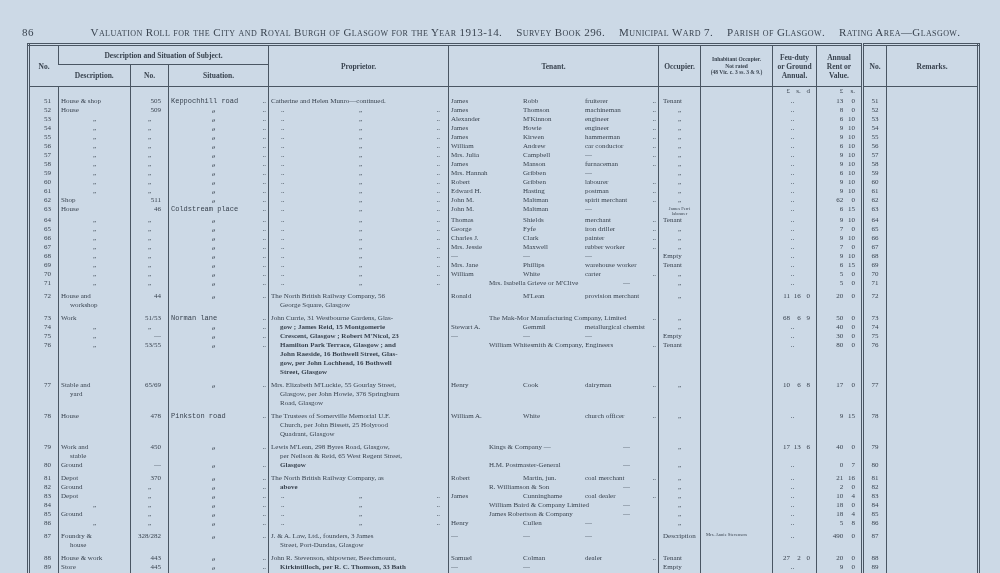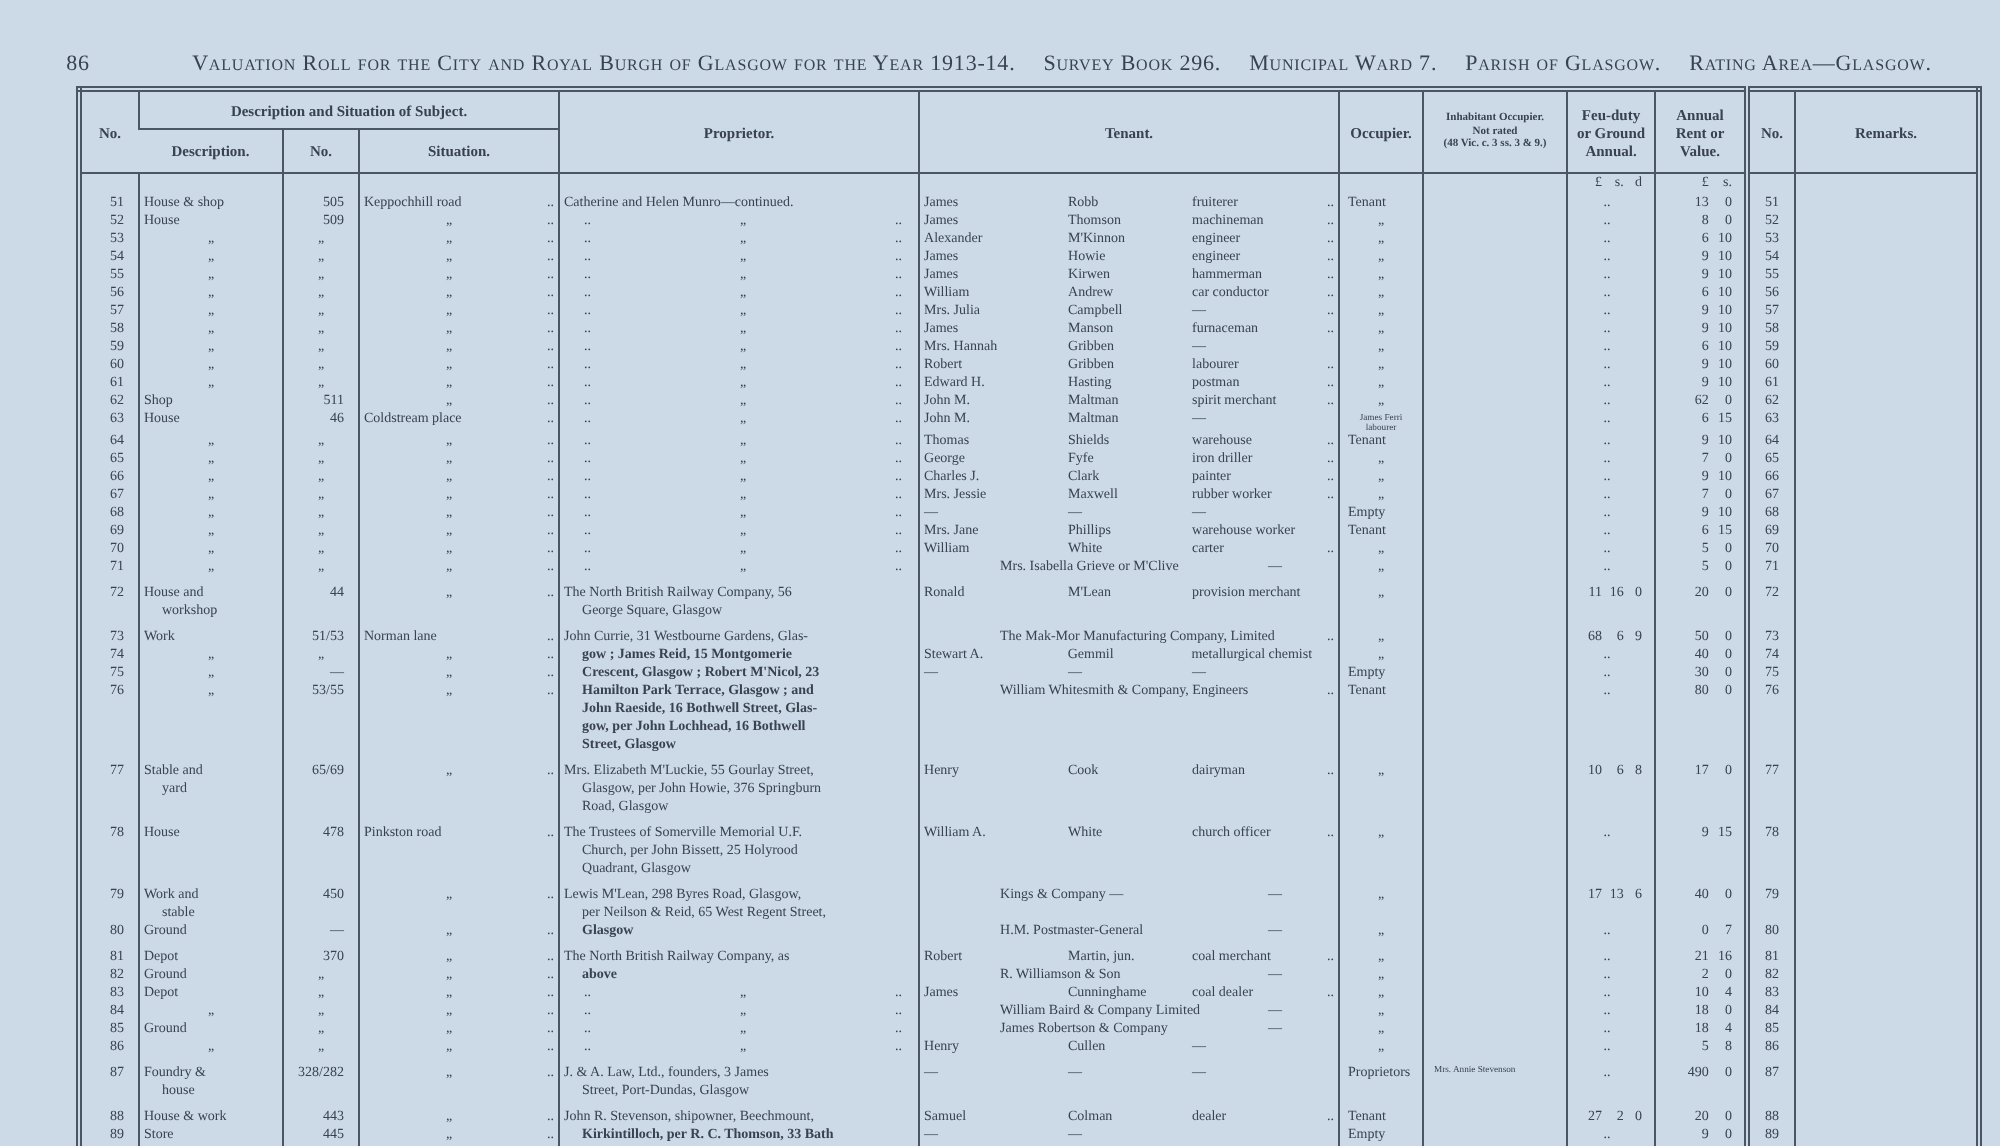--- a/index.html
+++ b/index.html
@@ -1,21 +1,21 @@
 <!DOCTYPE html>
 <html style="--paper: #ccd9e6; --ink: #39434f; --line: #4a5663;"><head>
 <meta charset="utf-8">
 <style>
   :root{
     --paper:#ccd9e6; --ink:#39434f; --line:#4a5663;
   }
   *{margin:0;padding:0;box-sizing:border-box;}
   body{width:1000px;height:573px;background:var(--paper);overflow:hidden;
        font-family:"Liberation Serif", serif;color:var(--ink);}
-  .page{width:1000px;height:573px;padding:8px 0 0 16px;position:relative;}
+  .page{width:1000px;height:573px;padding:8px 0 0 5px;position:relative;}
   
   .titlebar{display:flex;align-items:baseline;font-variant:small-caps;
             font-size:11px;letter-spacing:.4px;margin:2px 0 5px 0;}
   .pgnum{width:46px;text-align:center;font-variant:normal;}
   .title-text{flex:1;text-align:center;white-space:nowrap;margin-top:16px;}
   .title-text span{margin:0 7px;}
   
   table{border-collapse:collapse;table-layout:fixed;width:950px;margin-left:22px;
         border:3px double var(--line);}
   th,td{vertical-align:top;font-size:7px;line-height:9px;padding:0 2px;
@@ -33,21 +33,21 @@
   tbody td{border-left:1px solid var(--line);}
   tbody td:first-child{border-left:none;}
   tbody tr.gap td{padding-top:4px;}
   
   .num{text-align:right;padding-right:7px;}
   .c-no2{text-align:center;padding:0 1px;}
   .dit{text-align:center;}
   .hang{white-space:pre-line;padding-left:9px;text-indent:-9px;}
   .pi{text-indent:0;font-weight:bold;}
   .sitflex{display:flex;}
-  .sitflex .s1{flex:1;}
+  .sitflex .s1{flex:1;font-family:Liberation Mono, monospace;}
   .sitflex .s1.dit{text-align:center;}
   .sitflex .dots{width:10px;text-align:right;}
   .pdit{display:flex;justify-content:space-between;padding:0 6px 0 10px;}
   .tflex{display:flex;white-space:nowrap;align-items:flex-end;}
   .tf{width:72px;}
   .tl{width:62px;}
   .tfull{width:134px;margin-left:38px;}
   .to{flex:1;}
   .tdots{width:11px;text-align:right;}
   .oc-c{padding-left:4px;}
@@ -712,21 +712,21 @@
             <div class="pdit">
               <span>..</span>
               <span>„</span>
               <span>..</span>
             </div>
           </td>
           <td>
             <div class="tflex">
               <span class="tf">Thomas</span>
               <span class="tl">Shields</span>
-              <span class="to">warehouse</span>
+              <span class="to">merchant</span>
               <span class="tdots">..</span>
             </div>
           </td>
           <td class="oc-c">Tenant</td>
           <td></td>
           <td>
             <div class="money">
               <span class="fdots">..</span>
             </div>
           </td>
@@ -1671,21 +1671,21 @@
 Street, Port-Dundas, Glasgow</div>
           </td>
           <td>
             <div class="tflex">
               <span class="tf">—</span>
               <span class="tl">—</span>
               <span class="to">—</span>
               <span class="tdots"></span>
             </div>
           </td>
-          <td class="oc-c">Proprietors</td>
+          <td class="oc-c">Description</td>
           <td>
             <div class="ihsmall">Mrs. Annie Stevenson</div>
           </td>
           <td>
             <div class="money">
               <span class="fdots">..</span>
             </div>
           </td>
           <td>
             <div class="money">

